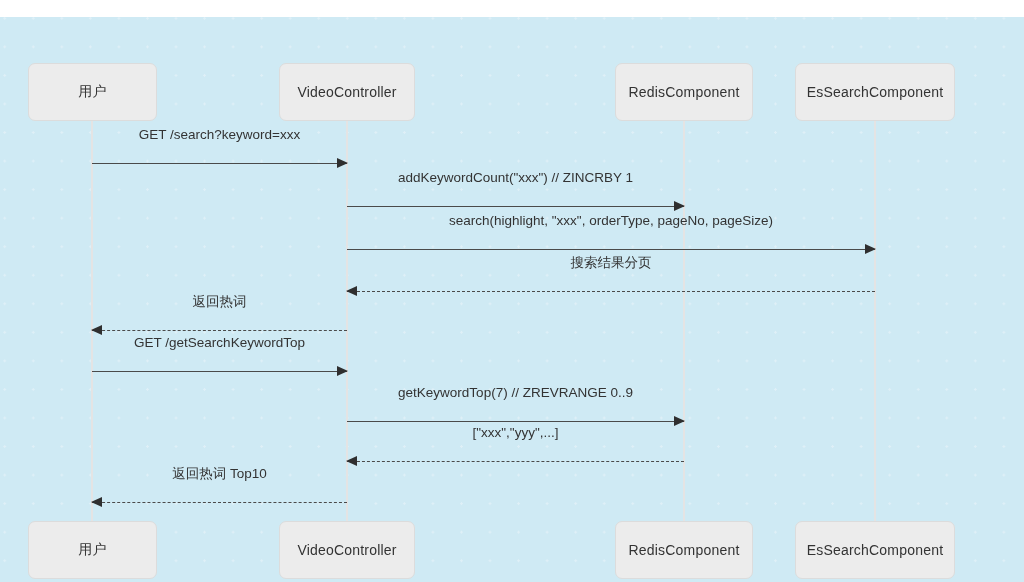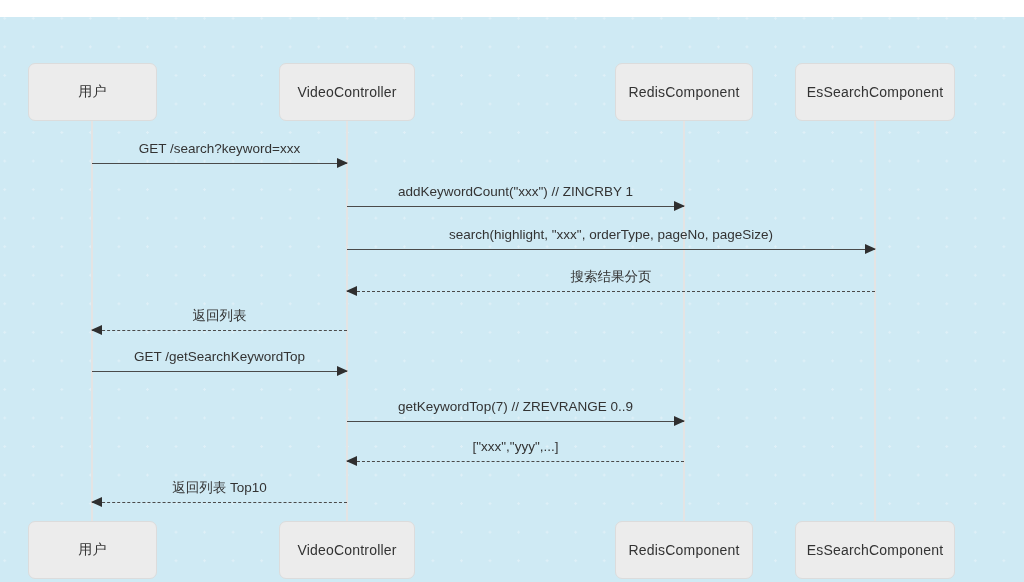--- a/index.html
+++ b/index.html
@@ -107,21 +107,21 @@
   .msg.right .head {
     right: -1px;
     border-left: 11px solid #2f2f2f;
   }
   .msg.left .head {
     left: -1px;
     border-right: 11px solid #2f2f2f;
   }
   .msg .label {
     position: absolute;
-    bottom: 6px;
+    bottom: 20px;
     width: 100%;
     text-align: center;
     color: #333333;
     font-size: 13.5px;
     white-space: nowrap;
     line-height: 1.2;
   }
   .msg .label.wide {
     width: auto;
     left: 50%;
@@ -184,37 +184,37 @@
         <div class="label wide">search(highlight, "xxx", orderType, pageNo, pageSize)</div>
       </div>
       <div class="msg left dashed" style="left: 347px; width: 528px; top: 274px;">
         <div class="line"></div>
         <div class="head"></div>
         <div class="label wide">搜索结果分页</div>
       </div>
       <div class="msg left dashed" style="left: 92px; width: 255px; top: 313px;">
         <div class="line"></div>
         <div class="head"></div>
-        <div class="label wide">返回列表</div>
+        <div class="label wide">返回热词</div>
       </div>
       <div class="msg right" style="left: 92px; width: 255px; top: 354px;">
         <div class="line"></div>
         <div class="head"></div>
         <div class="label wide">GET /getSearchKeywordTop</div>
       </div>
       <div class="msg right" style="left: 347px; width: 337px; top: 404px;">
         <div class="line"></div>
         <div class="head"></div>
         <div class="label wide">getKeywordTop(7) // ZREVRANGE 0..9</div>
       </div>
       <div class="msg left dashed" style="left: 347px; width: 337px; top: 444px;">
         <div class="line"></div>
         <div class="head"></div>
         <div class="label wide">["xxx","yyy",...]</div>
       </div>
       <div class="msg left dashed" style="left: 92px; width: 255px; top: 485px;">
         <div class="line"></div>
         <div class="head"></div>
-        <div class="label wide">返回列表 Top10</div>
+        <div class="label wide">返回热词 Top10</div>
       </div>
     </div>
 
 </div>
 
 </body></html>

